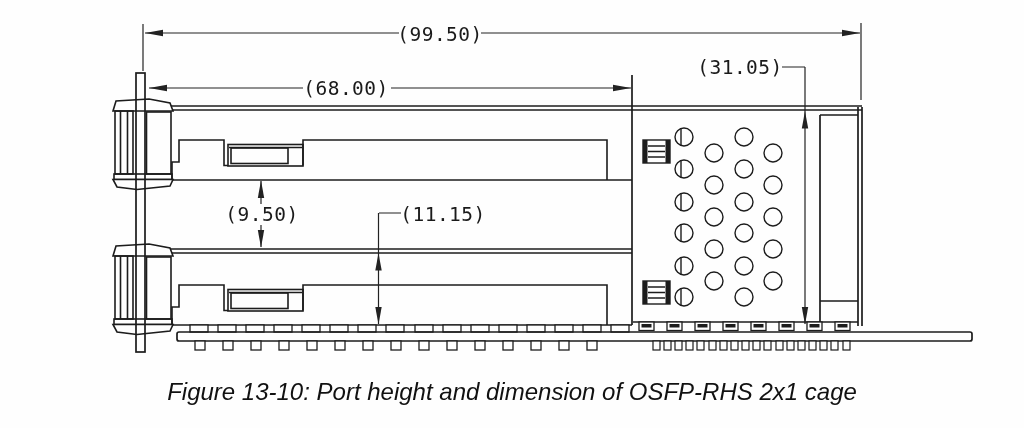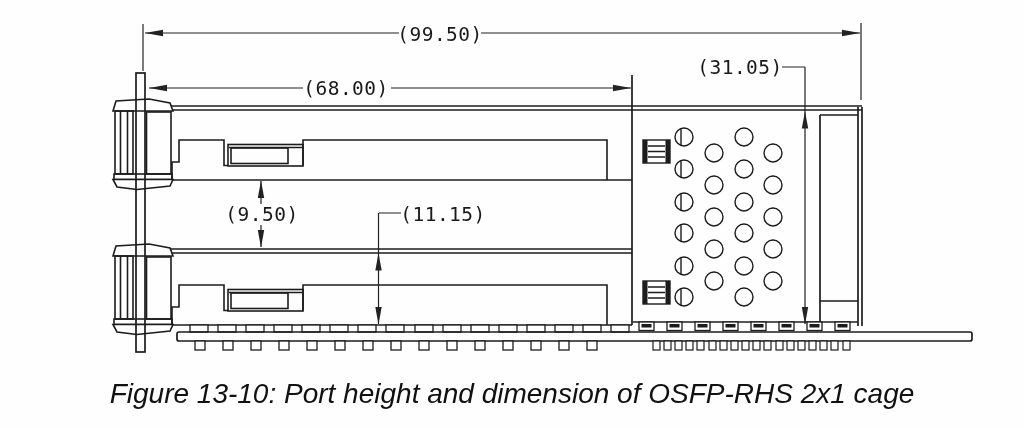--- a/index.html
+++ b/index.html
@@ -9,21 +9,21 @@
   }
   .stage svg{position:absolute;left:0;top:0;}
   .dim-text{
     font-family:"DejaVu Sans Mono",monospace;
     font-size:19.5px;fill:#1a1a1a;letter-spacing:0.5px;
   }
   .caption{
     position:absolute;left:0;top:378px;width:100%;
     text-align:center;
     font-family:"Liberation Sans","DejaVu Sans",sans-serif;
-    font-style:italic;font-size:28px;color:#111;
+    font-style:italic;font-size:24px;color:#111;
   }
 </style>
 </head>
 <body>
 
 <div class="stage">
   <svg width="1024" height="428" viewBox="0 0 1024 428" xmlns="http://www.w3.org/2000/svg">
 
     <defs>
 

